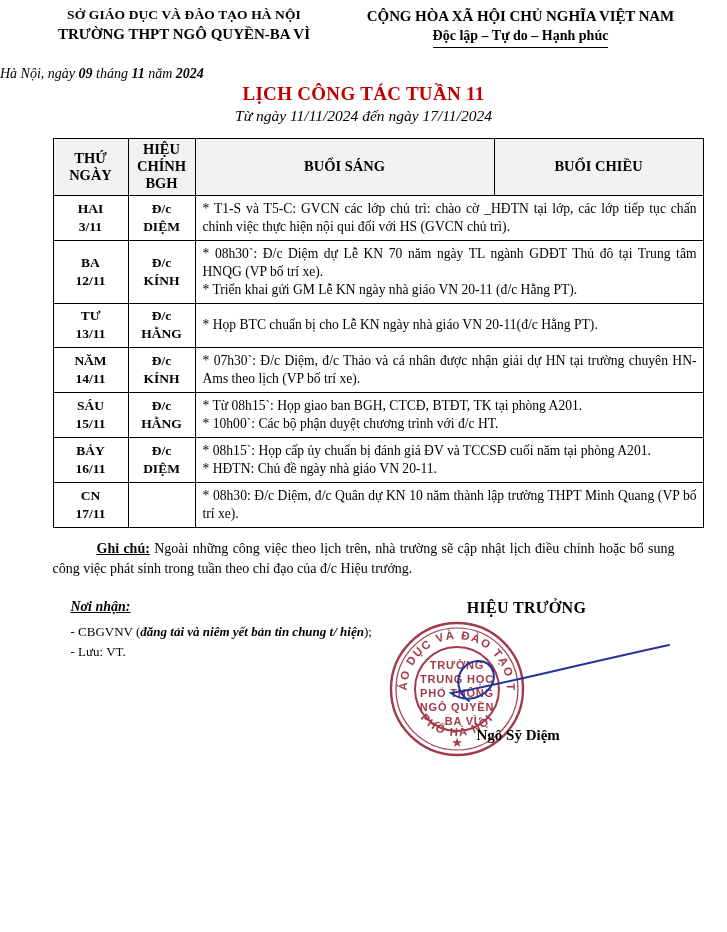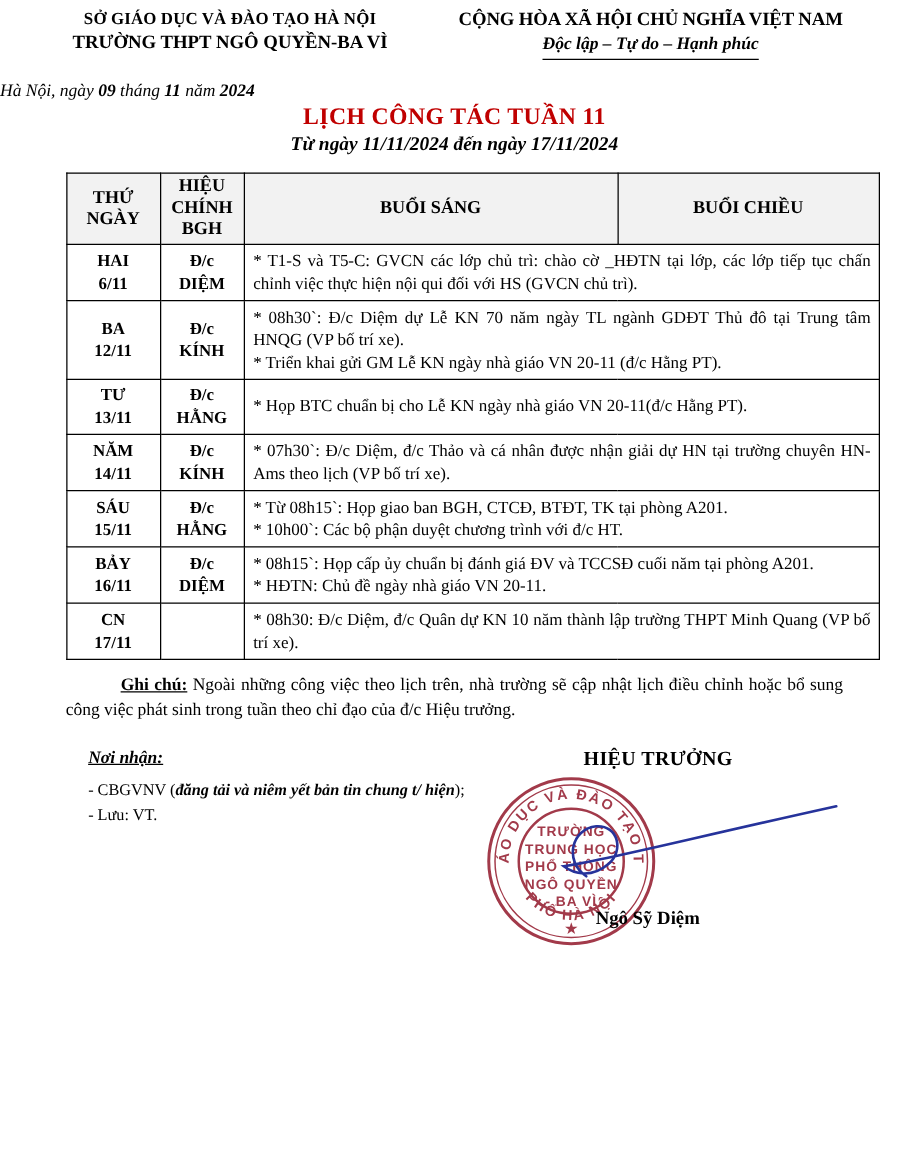--- a/index.html
+++ b/index.html
@@ -57,21 +57,20 @@
     line-height: 1.35;
     letter-spacing: -0.1px;
   }
   .nation-motto {
     font-size: 14px;
     font-weight: bold;
     line-height: 1.4;
     display: inline-block;
     border-bottom: 1.3px solid #000;
     padding-bottom: 1px;
-    font-style: italic;
   }
   .date-line {
     font-style: italic;
     font-size: 14px;
     margin-top: 18px;
     padding-right: 28px;
   }
   .date-line .d-bold {
     font-weight: bold;
     font-style: italic;
@@ -82,21 +81,21 @@
     text-align: center;
     margin-top: 1px;
   }
   .main-title {
     color: #c00000;
     font-weight: bold;
     font-size: 19px;
     letter-spacing: 0.3px;
   }
   .sub-title {
-    font-weight: bold;
+    font-weight: normal;
     font-style: italic;
     font-size: 15.5px;
     margin-top: 2px;
   }
 
   
   .tbl-wrap {
     margin: 13px auto 0 auto;
     width: 622px;
   }
@@ -277,21 +276,21 @@
             <div>BGH</div>
           </th>
           <th class="c-morn">BUỔI SÁNG</th>
           <th class="c-after">BUỔI CHIỀU</th>
         </tr>
       </thead>
       <tbody id="sched-body">
           <tr>
             <td class="day-cell">
               <div>HAI</div>
-              <div>6/11</div>
+              <div>3/11</div>
             </td>
             <td class="duty-cell">
               <div>Đ/c</div>
               <div>DIỆM</div>
             </td>
             <td class="content-cell" colspan="2">
               <p>* T1-S và T5-C: GVCN các lớp chủ trì: chào cờ _HĐTN tại lớp, các lớp tiếp tục chấn chỉnh việc thực hiện nội qui đối với HS (GVCN chủ trì).</p>
             </td>
           </tr>
           <tr>

